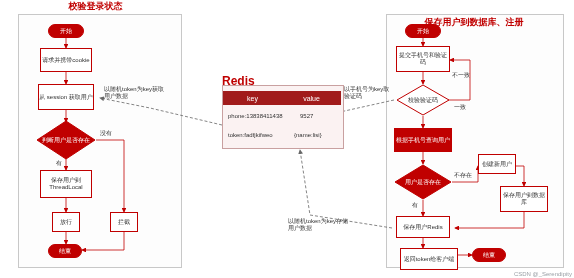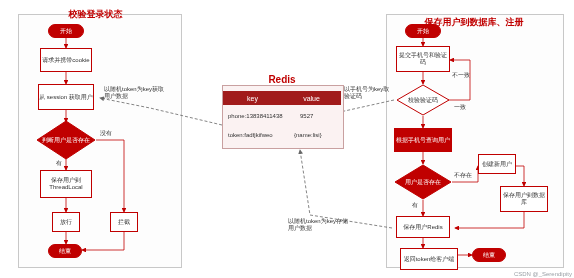--- a/index.html
+++ b/index.html
@@ -8,34 +8,34 @@
   .panel-title{position:absolute;font-size:9px;color:#c00000;font-weight:bold;text-align:center;}
   .node{position:absolute;box-sizing:border-box;display:flex;align-items:center;justify-content:center;text-align:center;font-size:6px;line-height:1.15;}
   .term{border:1px solid #c00000;background:#ffffff;color:#c00000;border-radius:7px;}
   .term.fill{background:#c00000;color:#ffffff;border-color:#c00000;}
   .proc{border:1px solid #c00000;background:#ffffff;color:#333;}
   .proc.fill{background:#c00000;color:#ffffff;}
   .lbl{position:absolute;font-size:6px;color:#333;line-height:1.2;}
   svg.wires{position:absolute;left:0;top:0;width:574px;height:278px;pointer-events:none;}
   
   .redis{position:absolute;border:1px solid #c9a0a0;background:#fbf2f2;}
-  .redis-title{position:absolute;font-size:10px;color:#c00000;font-weight:bold;text-align:center;}
+  .redis-title{position:absolute;font-size:12px;color:#c00000;font-weight:bold;}
   .redis-head{position:absolute;background:#a11b1b;color:#fff;font-size:7px;display:flex;align-items:center;}
   .redis-head div{flex:1;text-align:center;}
   .redis-row{position:absolute;font-size:6px;color:#333;}
   .watermark{position:absolute;right:2px;bottom:1px;font-size:6px;color:#9aa0a6;}
   .diamond-wrap{position:absolute;}
   .diamond-wrap svg{position:absolute;left:0;top:0;}
   .diamond-text{position:absolute;left:0;top:0;width:100%;height:100%;display:flex;align-items:center;justify-content:center;text-align:center;font-size:6px;line-height:1.15;}
 </style>
 </head>
 <body>
 
 <div class="panel" style="left:18px;top:14px;width:162px;height:252px;"></div>
-<div class="panel-title" style="left:18px;top:8px;width:155px;">校验登录状态</div>
+<div class="panel-title" style="left:18px;top:0;width:155px;">校验登录状态</div>
 
 <div class="panel" style="left:386px;top:14px;width:176px;height:252px;"></div>
 <div class="panel-title" style="left:386px;top:16px;width:176px;">保存用户到数据库、注册</div>
 
 <svg class="wires">
   <defs>
     <marker id="ar" markerWidth="6" markerHeight="6" refX="5" refY="3" orient="auto">
       <path d="M0,0 L6,3 L0,6 z" fill="#c00000"></path>
     </marker>
     <marker id="arg" markerWidth="6" markerHeight="6" refX="5" refY="3" orient="auto">

